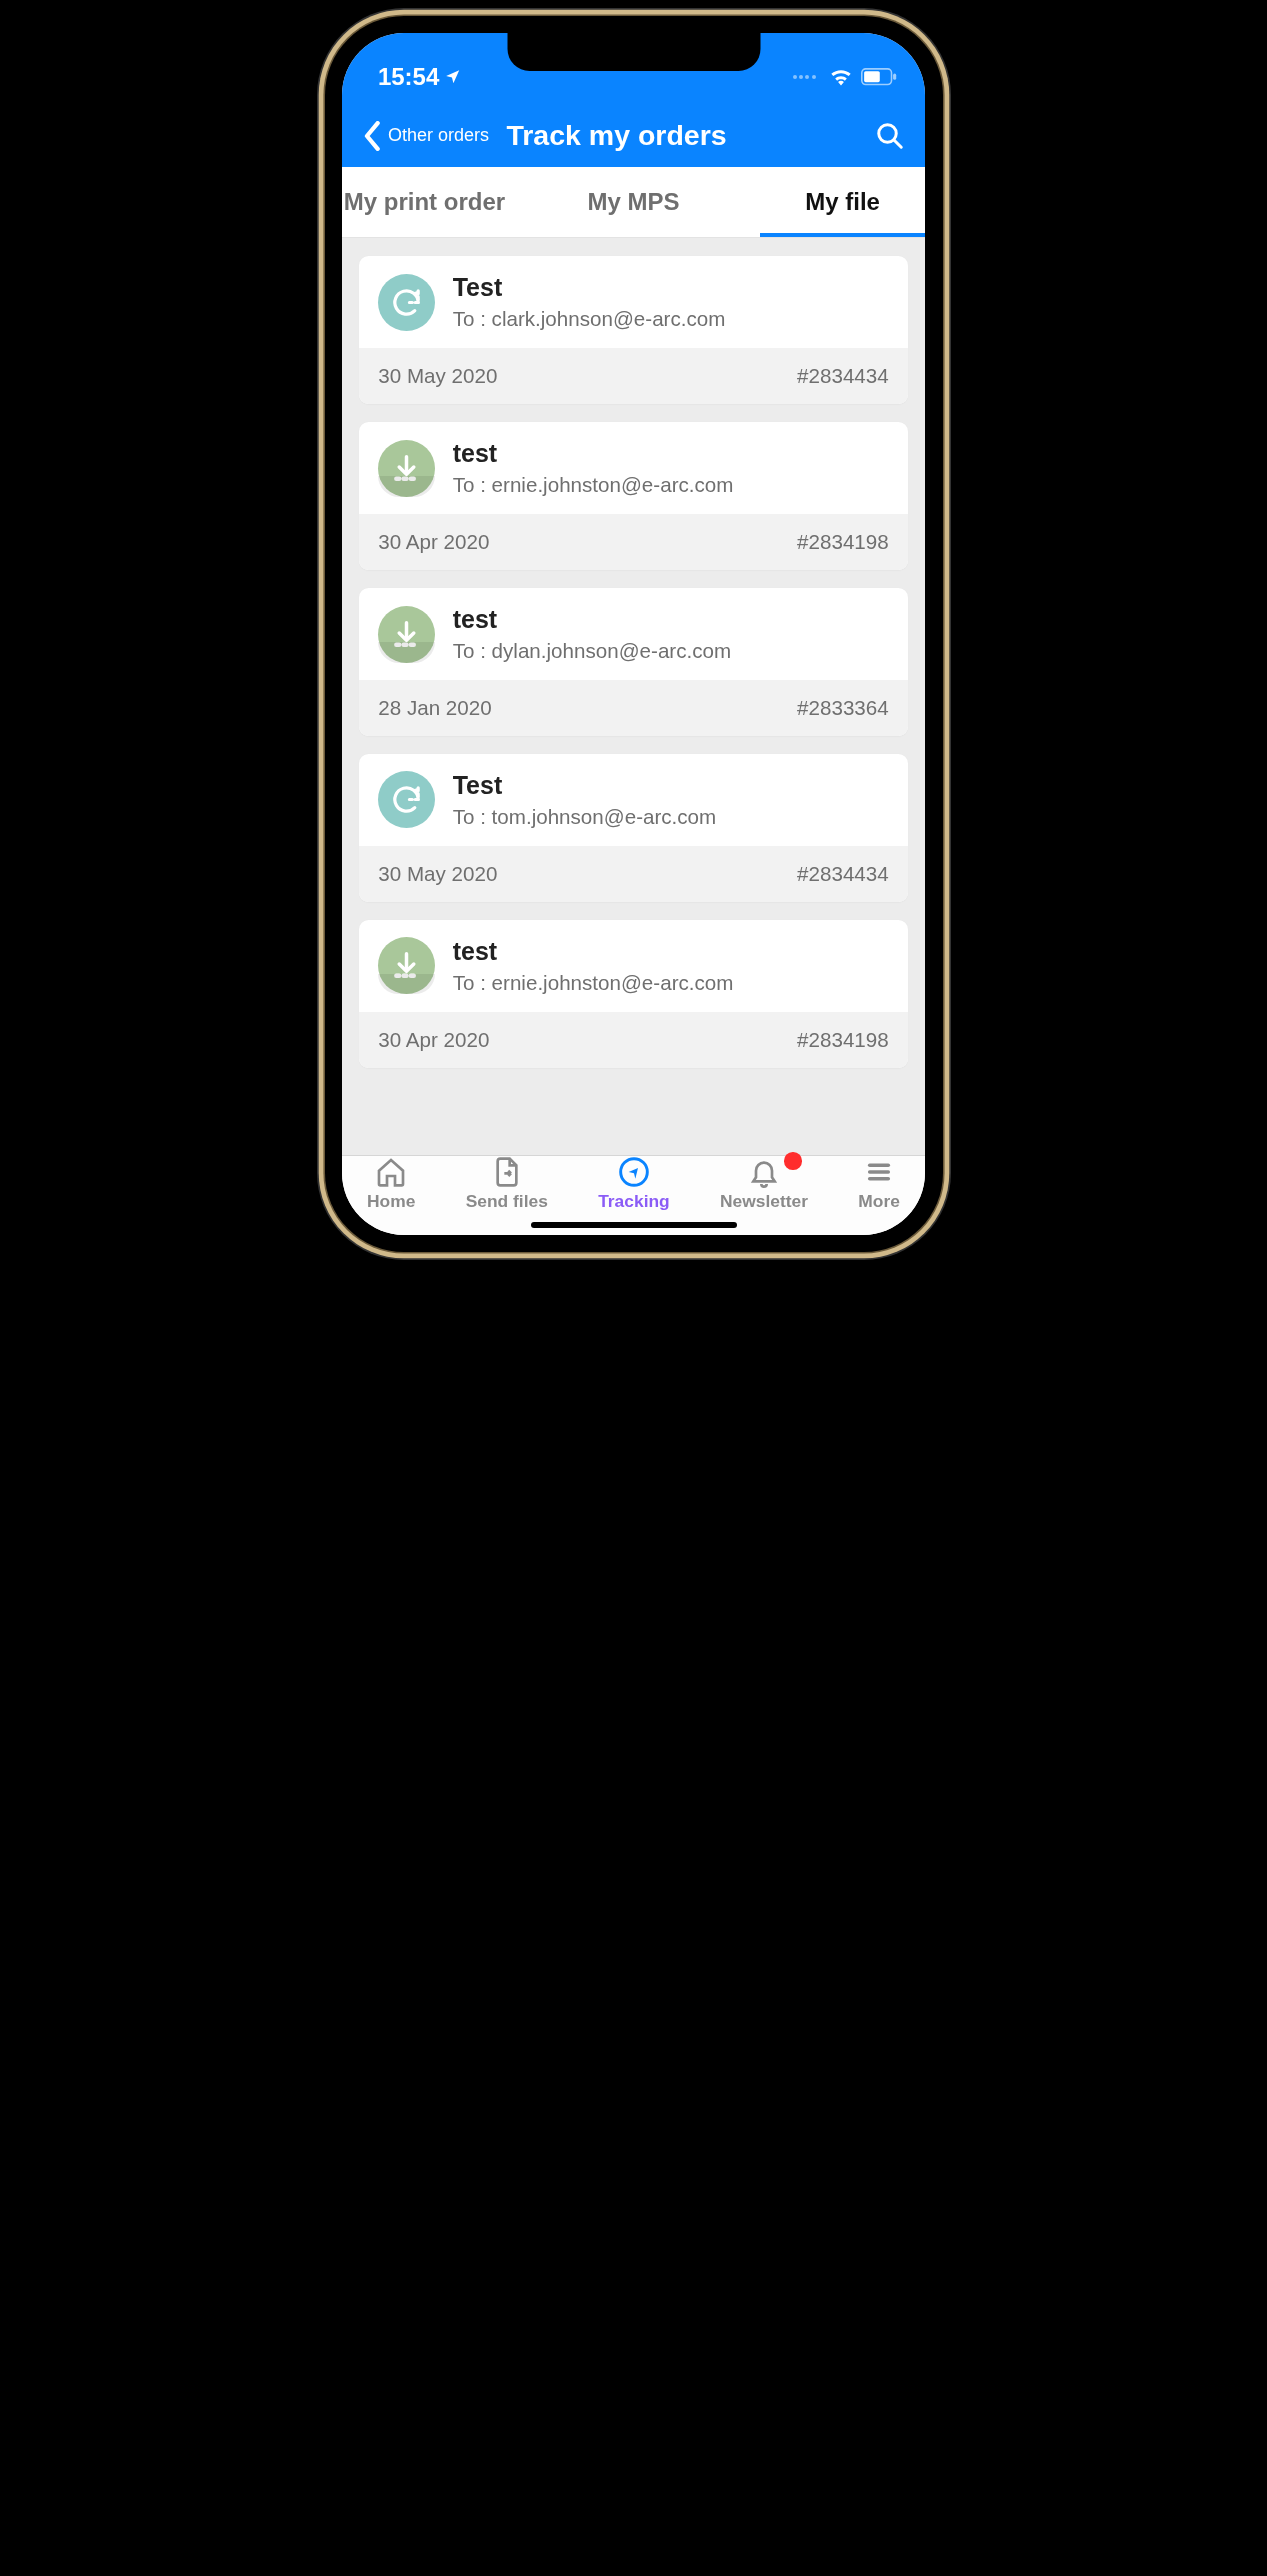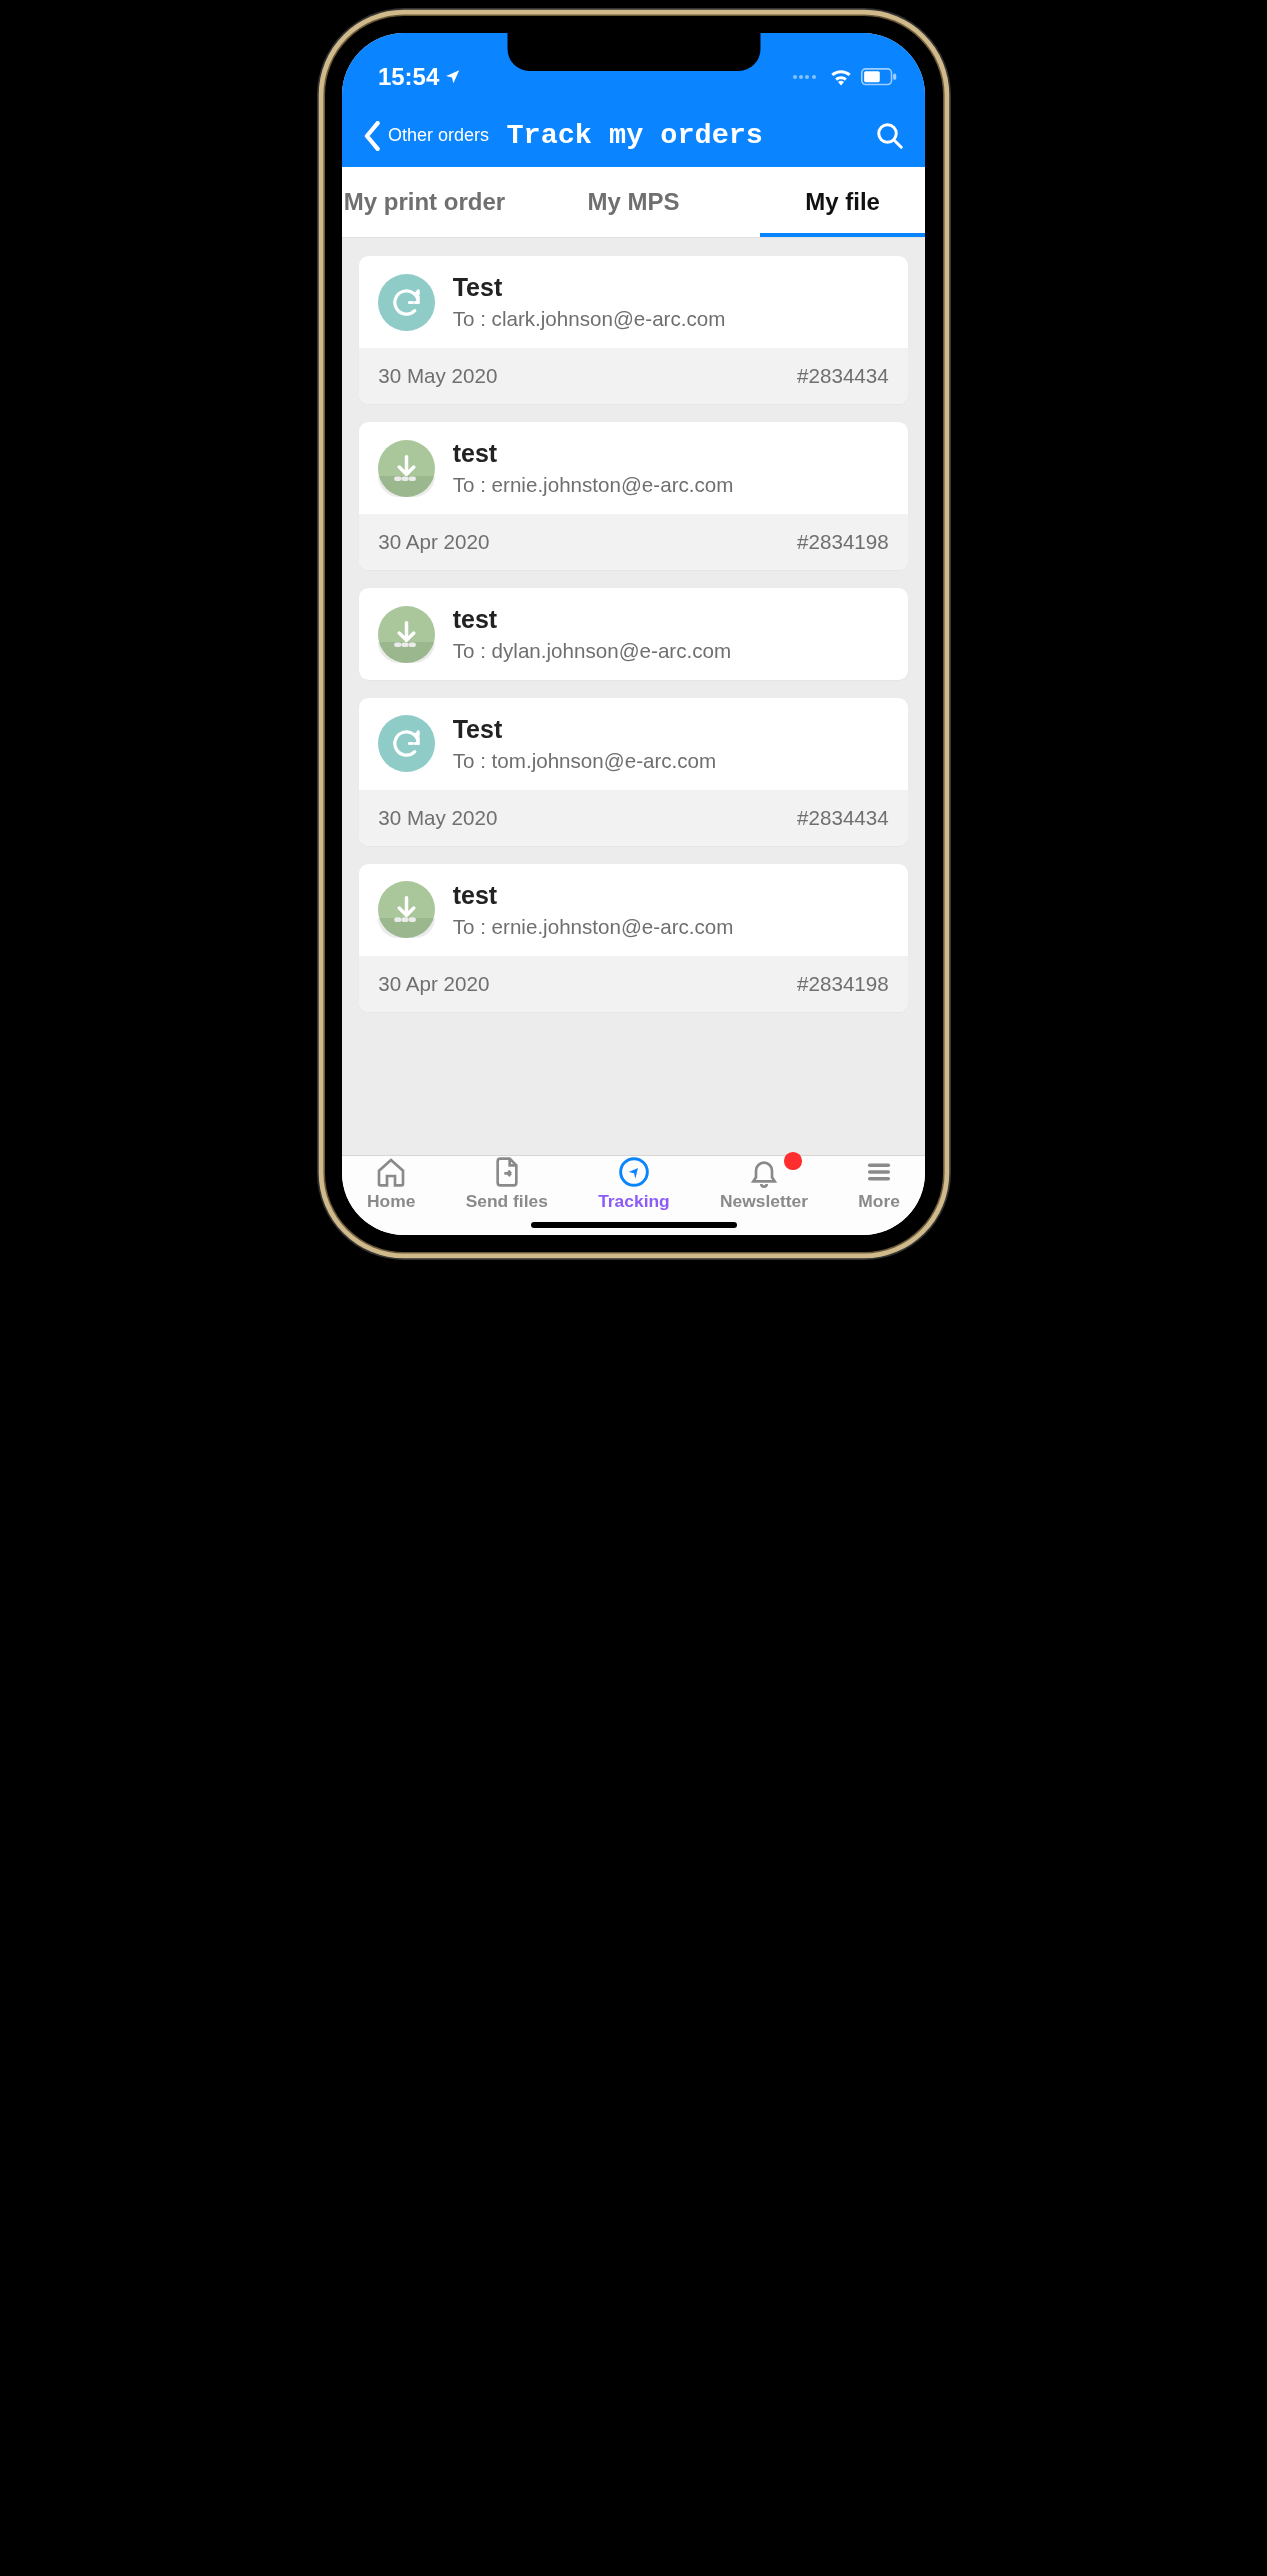--- a/index.html
+++ b/index.html
@@ -66,21 +66,20 @@
     align-items: center;
     padding: 0 20.6px;
     gap: 8px;
   }
   .nav-back { display:flex; align-items:center; gap:4.8px; font-size: 18px; font-weight: 500; }
   .nav-title {
     flex: 1;
     font-size: 28.5px;
     font-weight: 700;
     margin-left: 9.5px;
-    font-family: Liberation Mono, monospace;
   }
   .nav-search { margin-left:auto; }
   
   .tab-bar {
     background: #fff;
     display: flex;
     align-items: center;
     height: 71px;
     border-bottom: 0.8px solid #e3e3e3;
     gap: 44px;
@@ -291,20 +290,24 @@
                 <line x1="12" y1="4" x2="12" y2="15"></line>
                 <polyline points="7 11 12 16 17 11"></polyline>
                 <path d="M5 19h14" stroke-width="3" stroke-dasharray="2 3"></path>
               </svg>
             </div>
             <div class="card-texts">
               <div class="card-title">test</div>
               <div class="card-sub">To :  dylan.johnson@e-arc.com</div>
             </div>
           </div>
+          <div class="card-bottom">
+            <span>28 Jan 2020</span>
+            <span>#2833364</span>
+          </div>
         </div>
         <div class="card">
           <div class="card-top">
             <div class="avatar sync">
               <svg width="35" height="35" viewBox="0 0 24 24" fill="none" stroke="#fff" stroke-width="2.2" stroke-linecap="round">
                 <path d="M20 12a8 8 0 1 0-2.3 5.6"></path>
                 <polyline points="20 4 20 12 12 12" stroke-dasharray="2 2"></polyline>
                 <path d="M17 5l3-1-1 3" fill="#fff" stroke="none"></path>
               </svg>
             </div>

